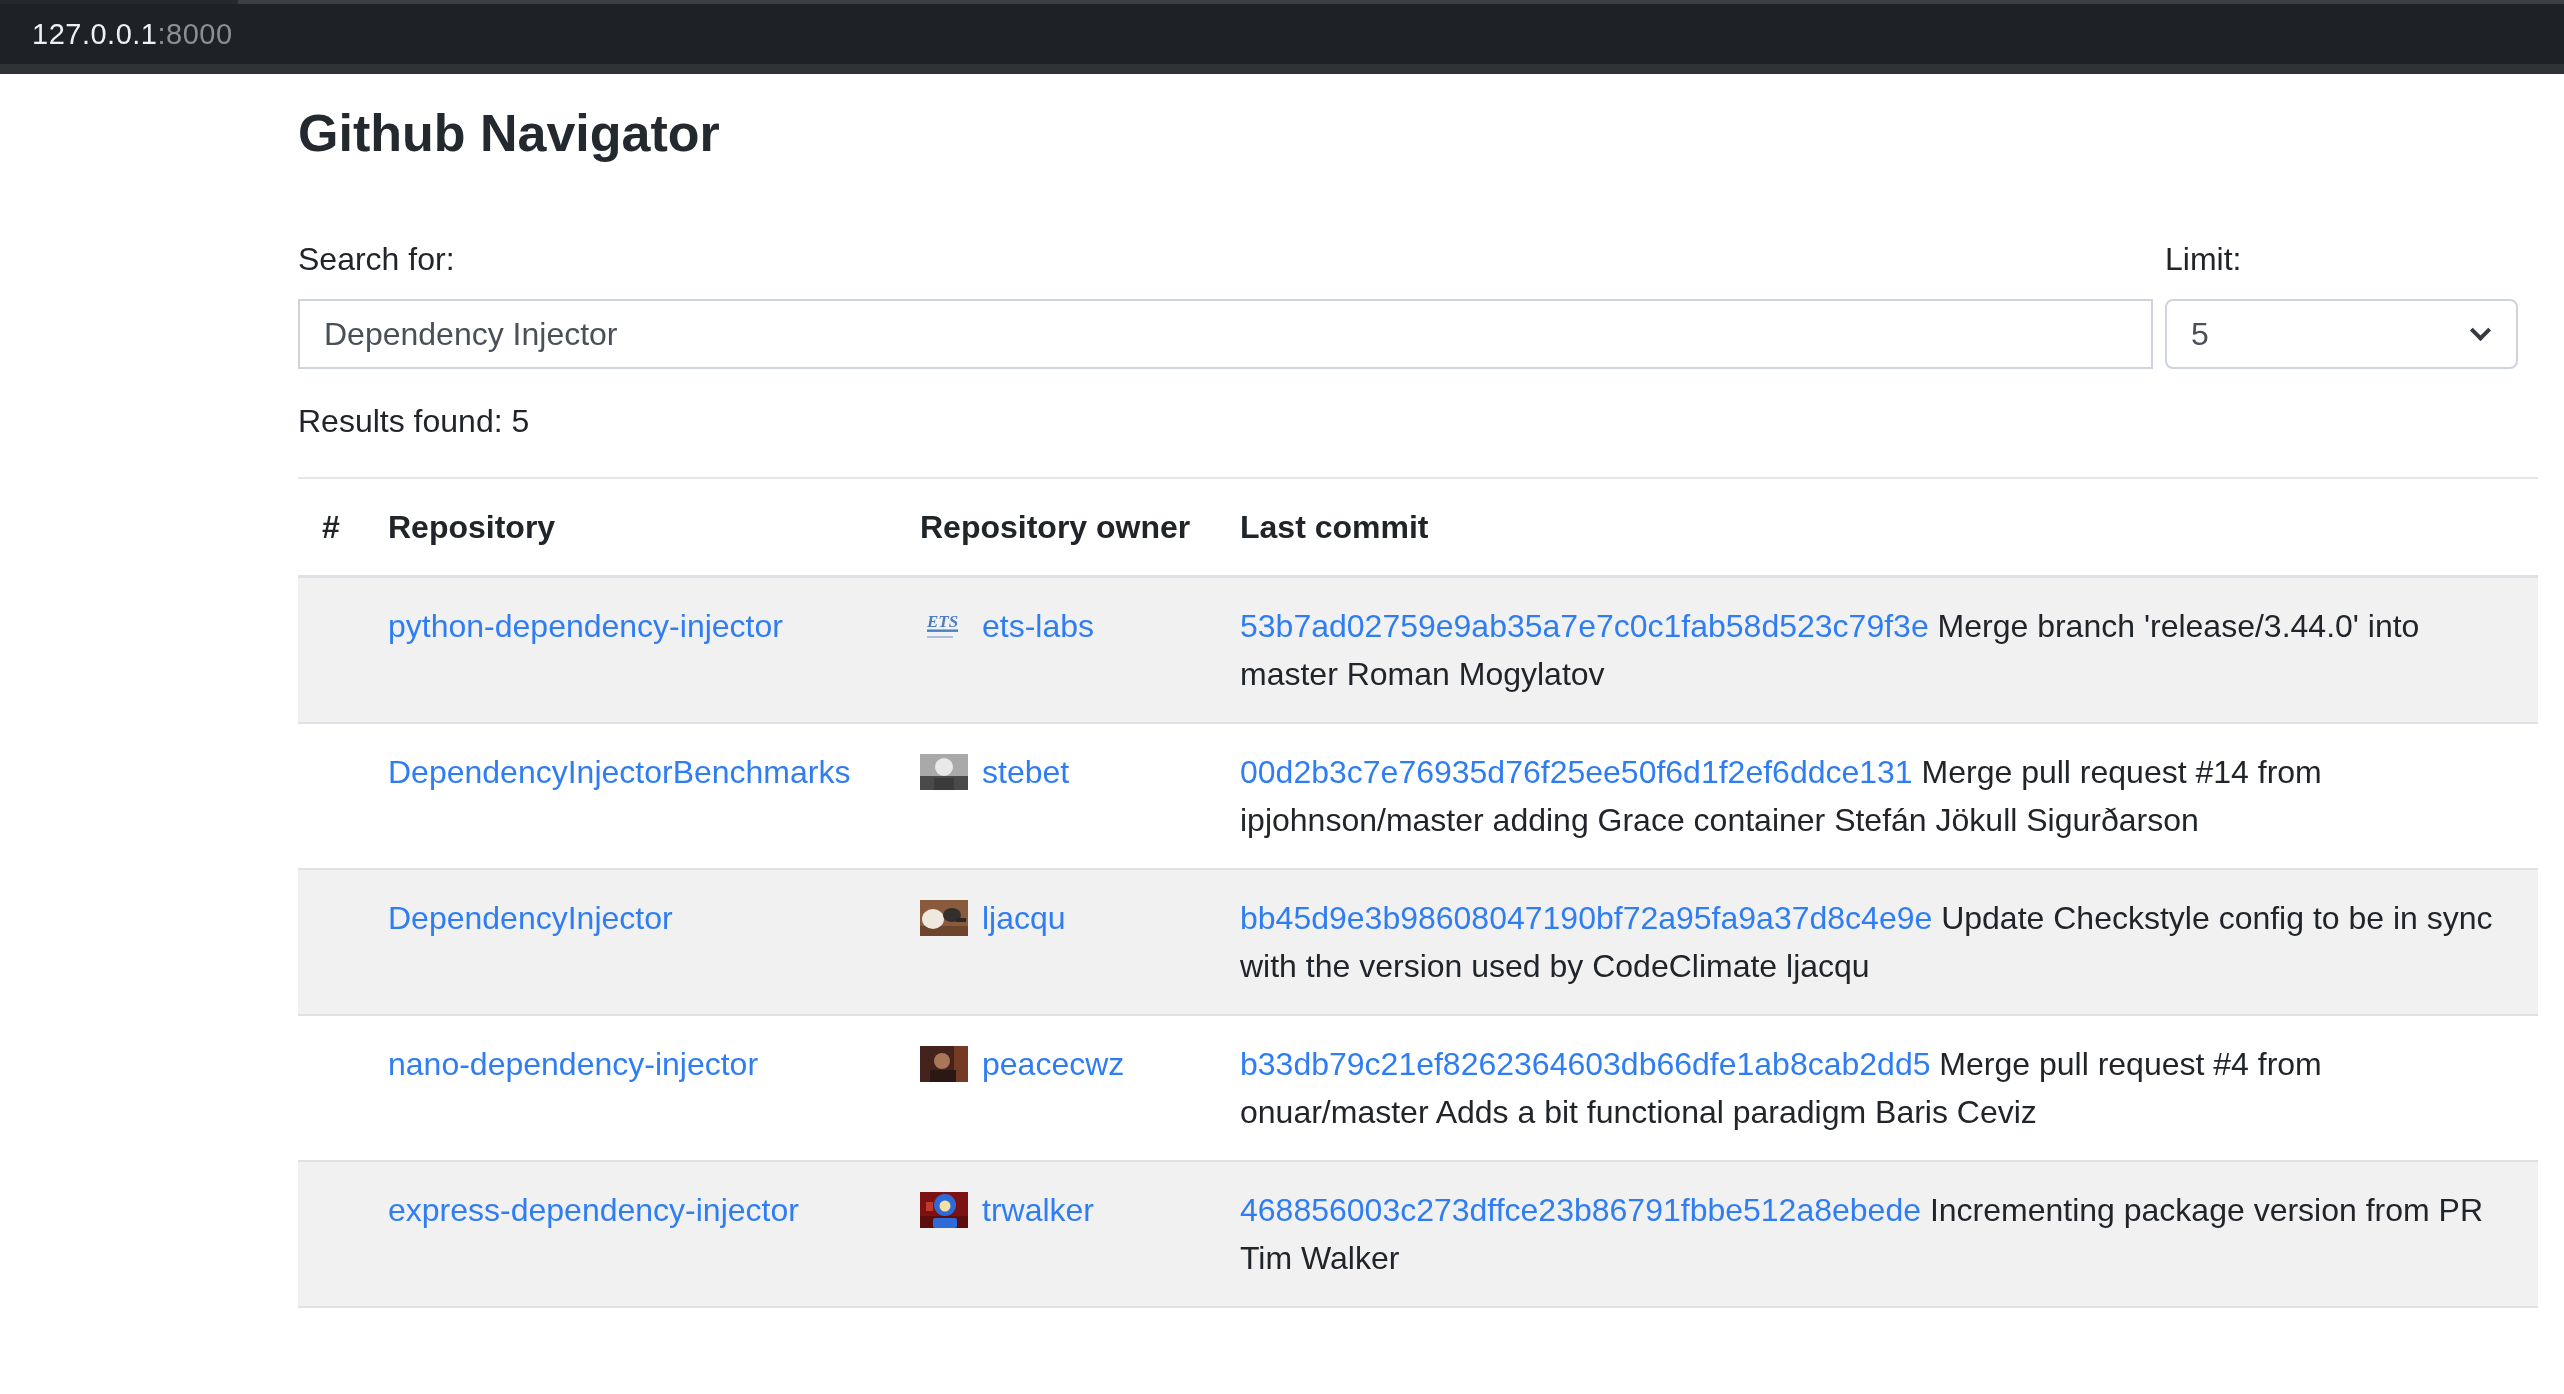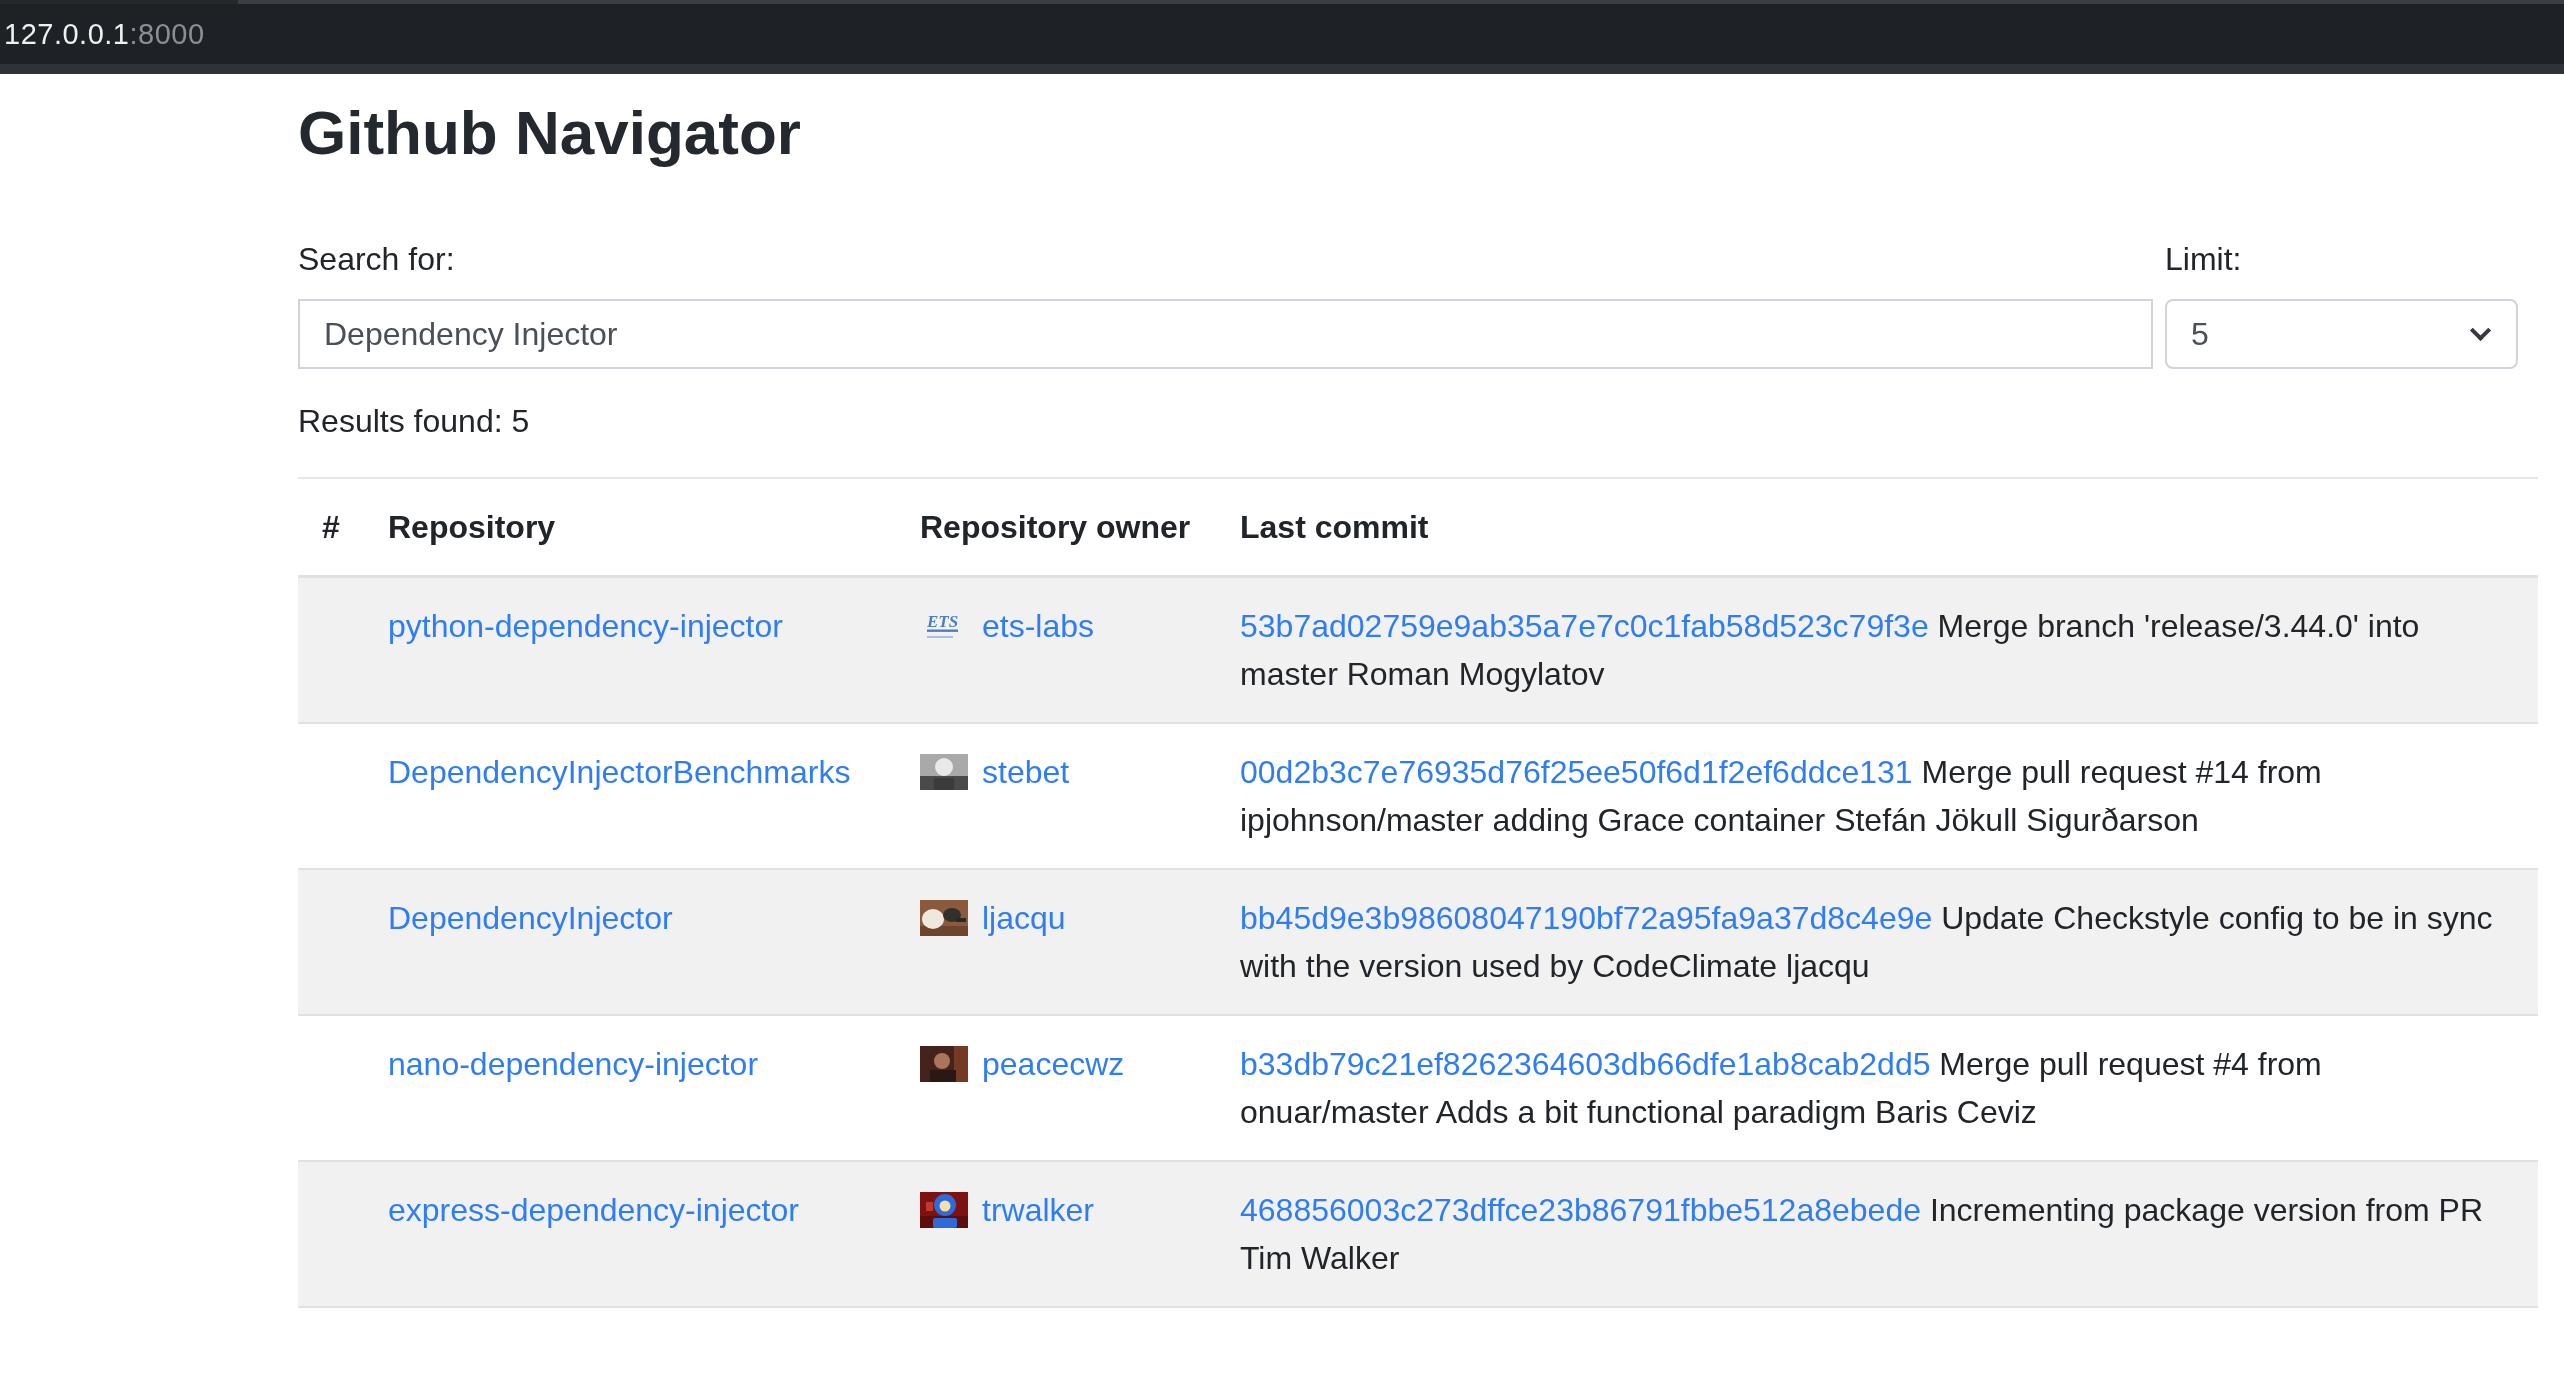--- a/index.html
+++ b/index.html
@@ -15,30 +15,30 @@
   body{
     width:2564px;height:1394px;overflow:hidden;background:#fff;
     font-family:"Liberation Sans","DejaVu Sans",sans-serif;
     color:var(--text);
   }
   
   .chrome{position:relative;width:100%;height:74px;background:#1e2126;}
   .chrome-topstrip{position:absolute;top:0;left:0;width:100%;height:4px;background:#3b3e43;}
   .chrome-topstrip-left{position:absolute;top:0;left:0;width:238px;height:4px;background:#26282c;}
   .chrome-url{
-    position:absolute;top:4px;left:4px;height:60px;line-height:60px;
+    position:absolute;top:4px;left:32px;height:60px;line-height:60px;
     font-size:29px;letter-spacing:.5px;
   }
   .url-host{color:#eef0f2;}
   .url-port{color:#8b8e93;}
   .chrome-bottomstrip{position:absolute;bottom:0;left:0;width:100%;height:10px;background:#2f3236;}
   
   .container{margin-left:298px;width:2240px;}
   h1.page-title{
-    margin:11px 0 0 0;font-size:62px;line-height:96px;font-weight:600;color:#24292f;
+    margin:11px 0 0 0;font-size:52px;line-height:96px;font-weight:600;color:#24292f;
   }
   .form-row{margin-top:54px;display:flex;width:2220px;gap:12px;}
   .field-search{flex:1;}
   .field-limit{width:353px;flex:0 0 353px;}
   .field-label{display:block;font-size:32px;line-height:48px;margin-bottom:16px;color:var(--text);}
   .text-input{
     width:100%;height:70px;border:2px solid var(--border);border-radius:0;
     padding:0 24px;font-size:32px;color:var(--muted);background:#fff;outline:none;
     font-family:"Liberation Sans","DejaVu Sans",sans-serif;
   }

